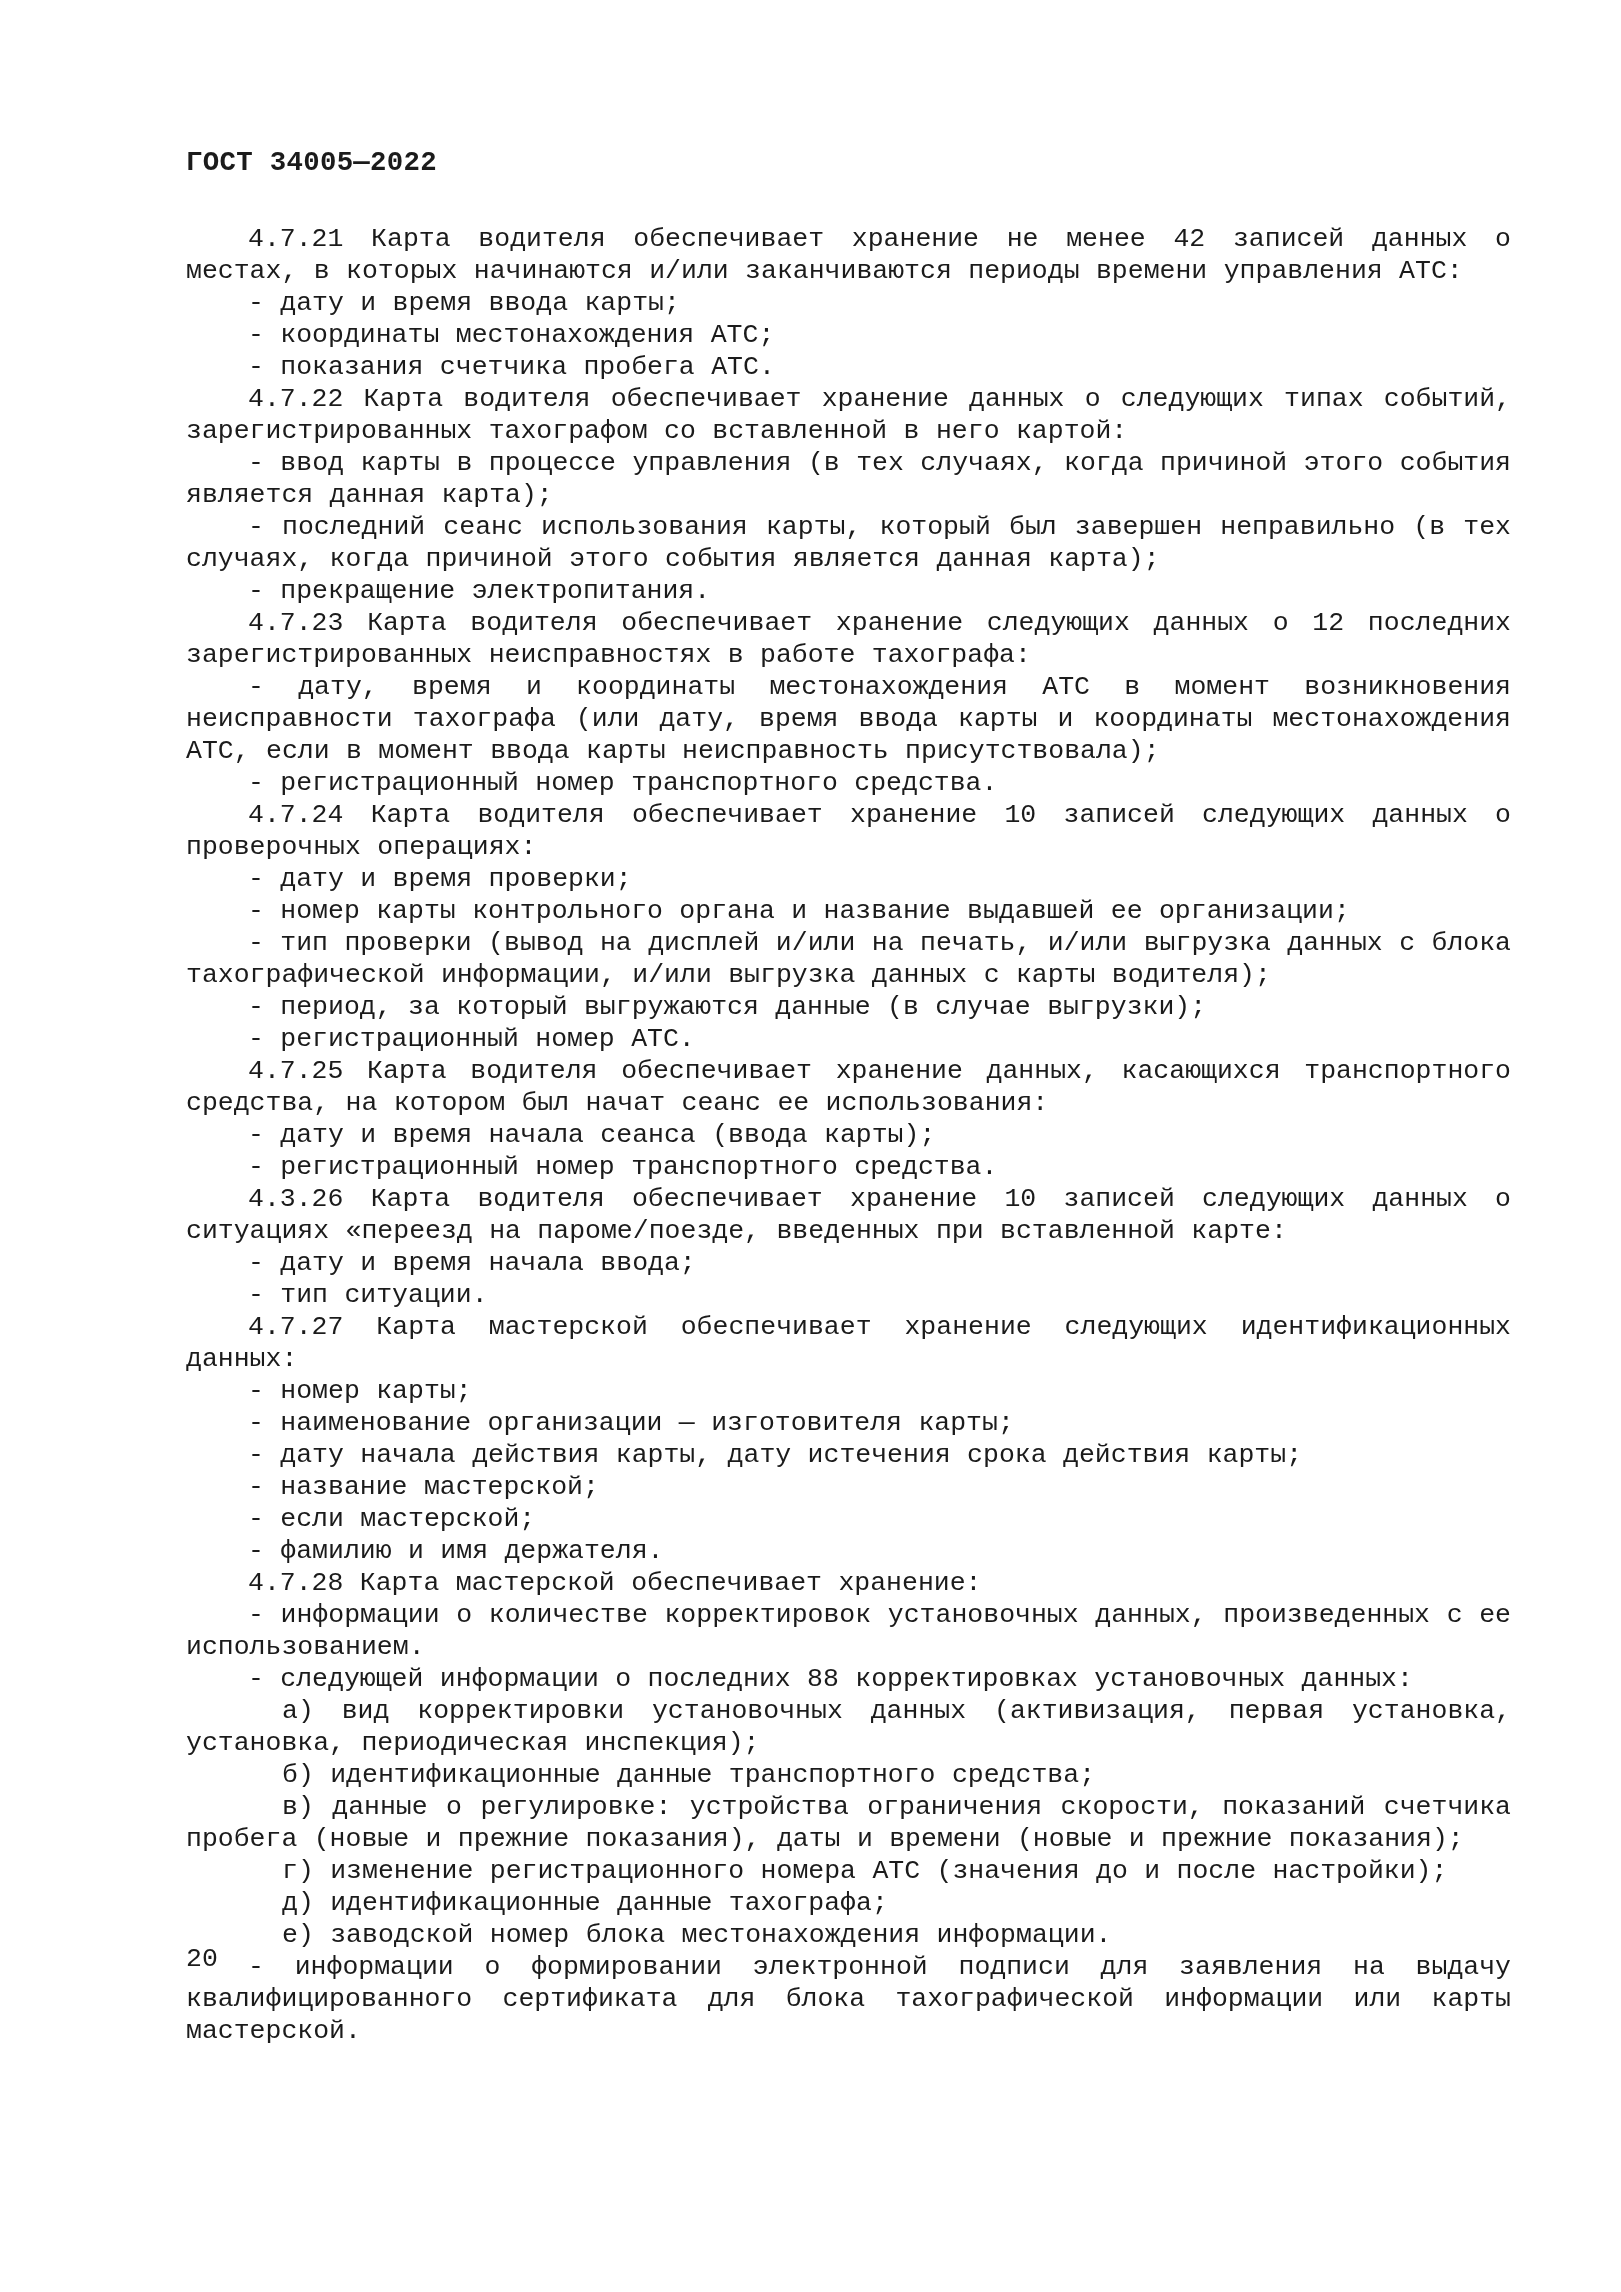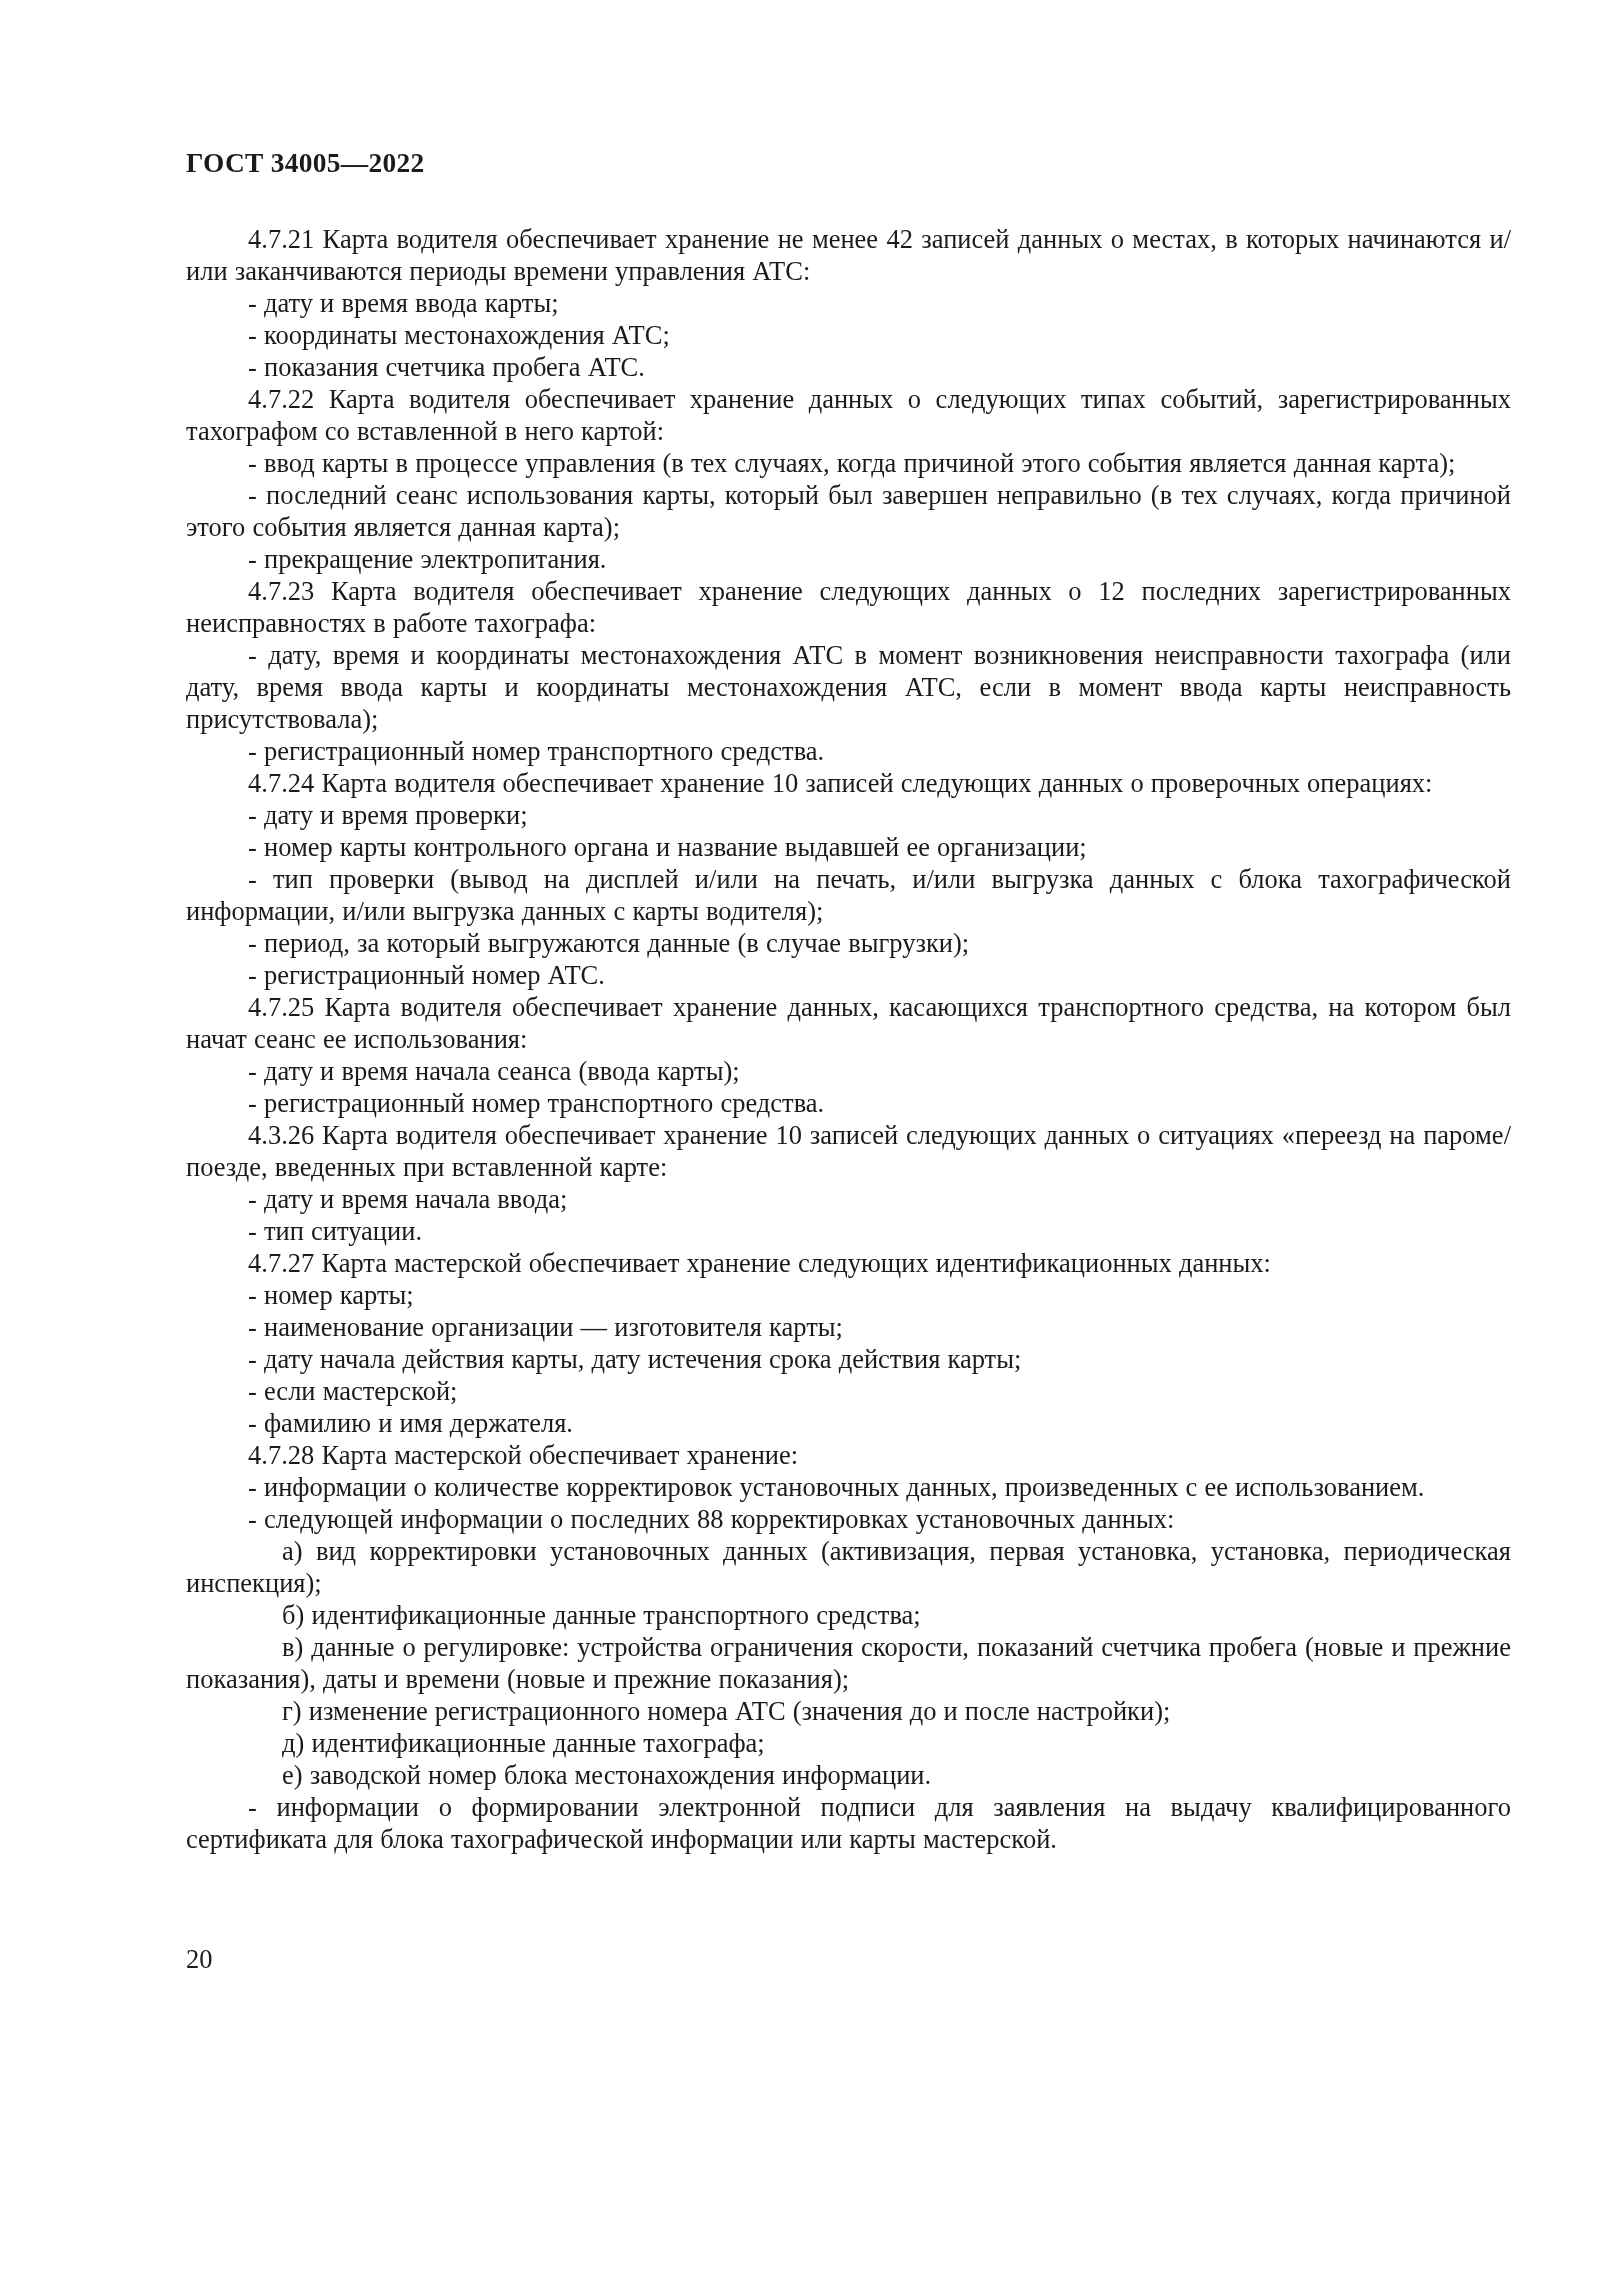--- a/index.html
+++ b/index.html
@@ -8,21 +8,21 @@
     padding: 0;
     background: #ffffff;
   }
   .page {
     position: relative;
     width: 1621px;
     height: 2293px;
     background: #ffffff;
     box-sizing: border-box;
     padding: 147px 110px 0 186px;
-    font-family: Liberation Serif, serif;
+    font-family: Liberation Mono, monospace;
     color: #1b1b1b;
     overflow: hidden;
   }
   .doc-header {
     font-size: 27.4px;
     font-weight: bold;
     line-height: 32px;
     margin-bottom: 44px;
     letter-spacing: 0.3px;
   }
@@ -72,20 +72,21 @@
       <p class="para">4.7.25 Карта водителя обеспечивает хранение данных, касающихся транспортного средства, на котором был начат сеанс ее использования:</p>
       <p class="para">- дату и время начала сеанса (ввода карты);</p>
       <p class="para">- регистрационный номер транспортного средства.</p>
       <p class="para">4.3.26 Карта водителя обеспечивает хранение 10 записей следующих данных о ситуациях «переезд на пароме/поезде, введенных при вставленной карте:</p>
       <p class="para">- дату и время начала ввода;</p>
       <p class="para">- тип ситуации.</p>
       <p class="para">4.7.27 Карта мастерской обеспечивает хранение следующих идентификационных данных:</p>
       <p class="para">- номер карты;</p>
       <p class="para">- наименование организации — изготовителя карты;</p>
       <p class="para">- дату начала действия карты, дату истечения срока действия карты;</p>
+      <p class="para">- название мастерской;</p>
       <p class="para">- если мастерской;</p>
       <p class="para">- фамилию и имя держателя.</p>
       <p class="para">4.7.28 Карта мастерской обеспечивает хранение:</p>
       <p class="para">- информации о количестве корректировок установочных данных, произведенных с ее использованием.</p>
       <p class="para">- следующей информации о последних 88 корректировках установочных данных:</p>
       <p class="sub">а) вид корректировки установочных данных (активизация, первая установка, установка, периодическая инспекция);</p>
       <p class="sub">б) идентификационные данные транспортного средства;</p>
       <p class="sub">в) данные о регулировке: устройства ограничения скорости, показаний счетчика пробега (новые и прежние показания), даты и времени (новые и прежние показания);</p>
       <p class="sub">г) изменение регистрационного номера АТС (значения до и после настройки);</p>
       <p class="sub">д) идентификационные данные тахографа;</p>

